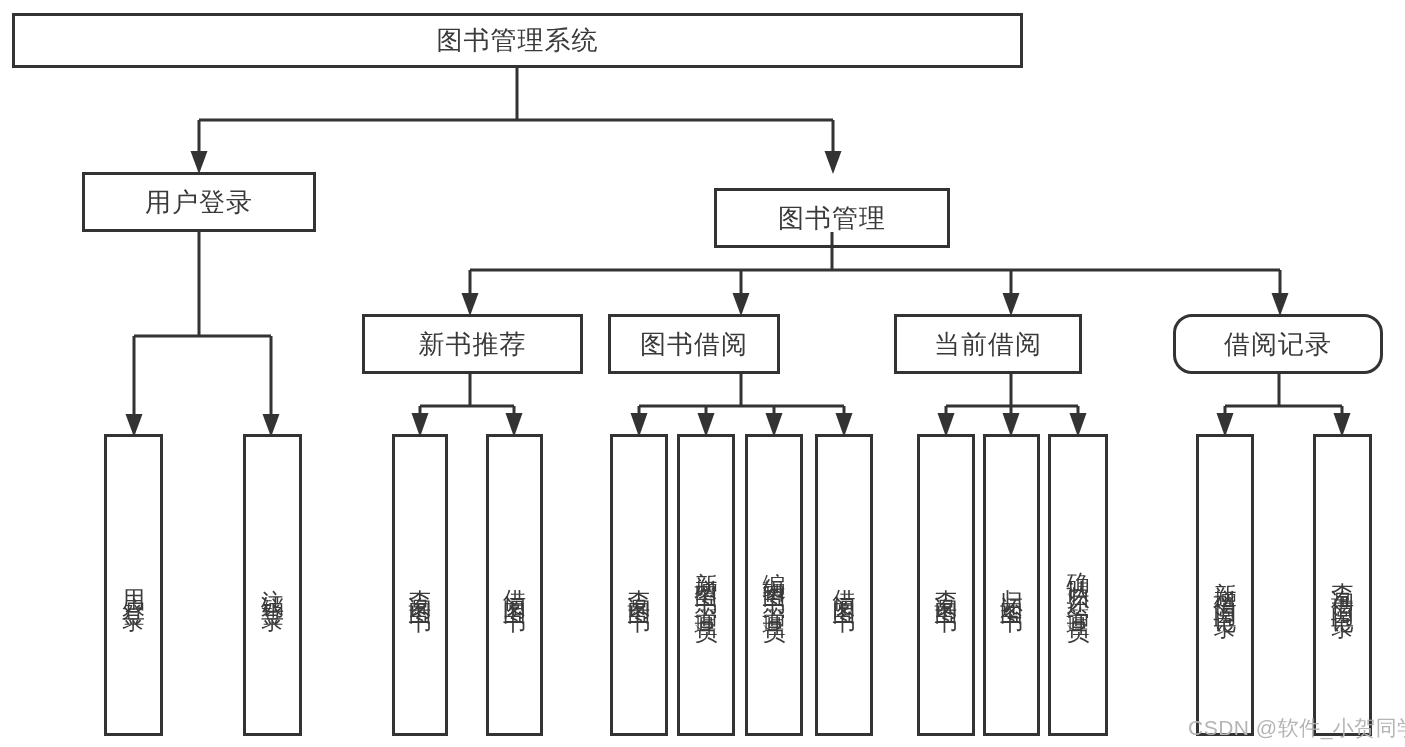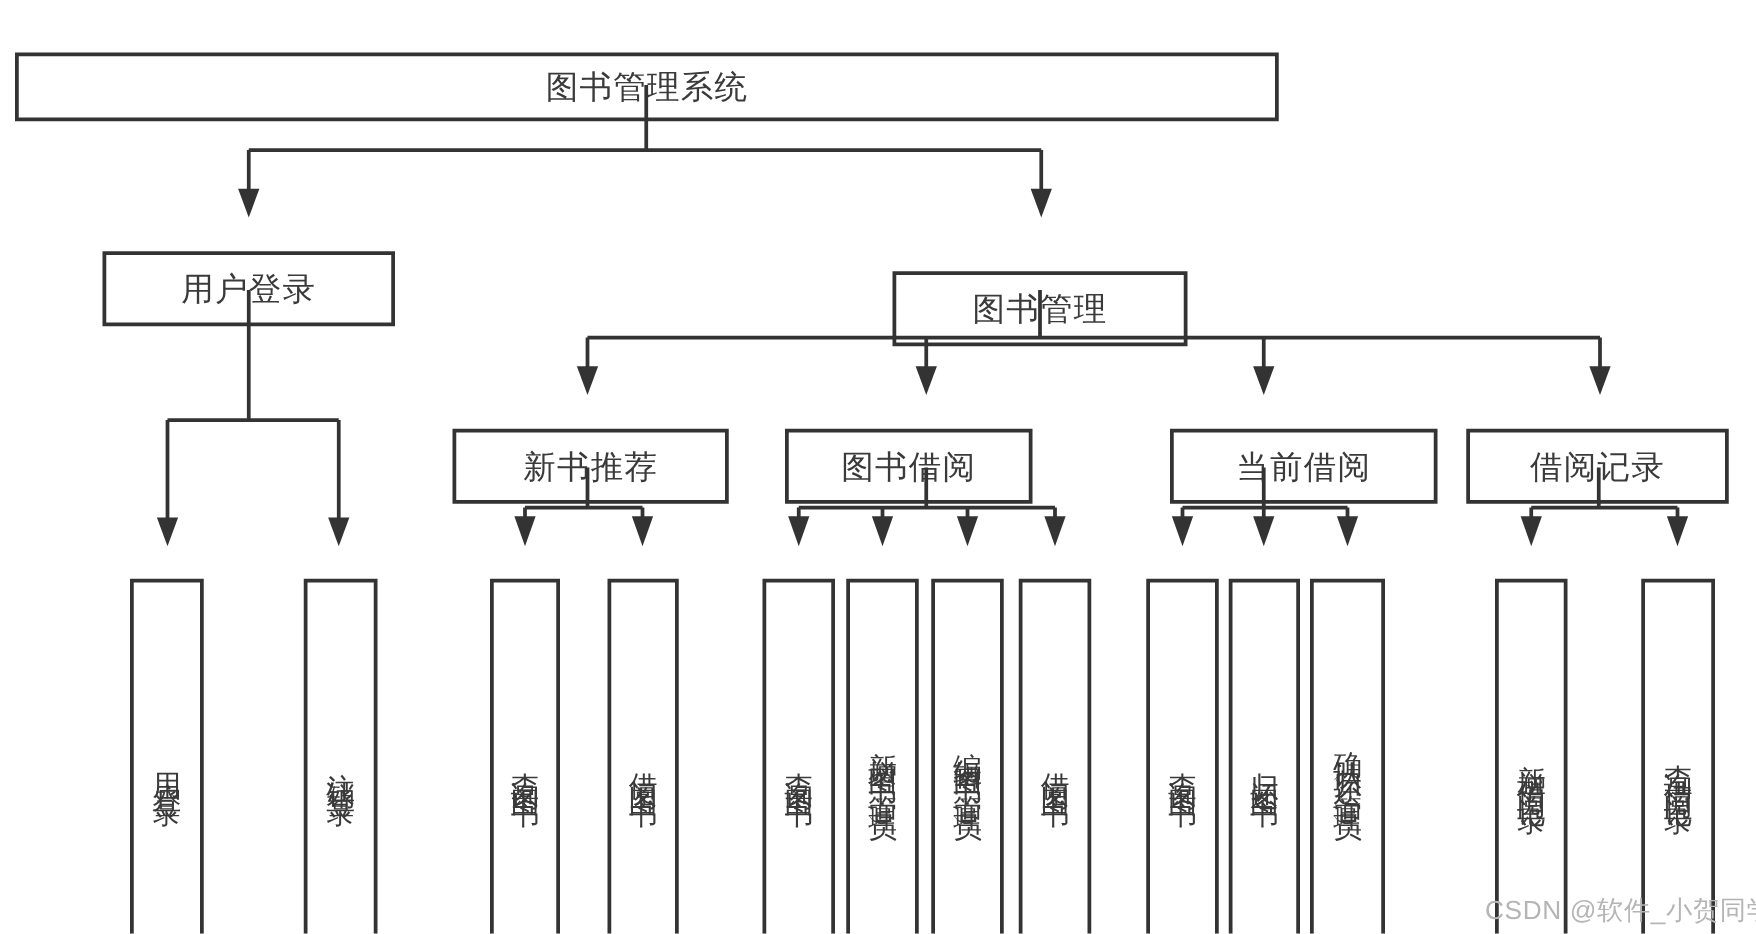--- a/index.html
+++ b/index.html
@@ -20,21 +20,20 @@
   .box {
     position: absolute;
     background: #ffffff;
     border: 3px solid #333333;
     box-sizing: border-box;
     display: flex;
     align-items: center;
     justify-content: center;
     color: #3a3a3a;
     z-index: 1;
-    margin-top: 29px;
   }
   .hbox { font-size: 26px; }
   .hbox .hlabel { letter-spacing: 1px; white-space: nowrap; }
   .vbox .vtext {
     writing-mode: vertical-rl;
     text-orientation: mixed;
     font-size: 23px;
     letter-spacing: 7px;
     line-height: 1;
     white-space: nowrap;
@@ -95,27 +94,27 @@
   <div class="box hbox" style="left:82px; top:172px; width:234px; height:60px;">
     <span class="hlabel">用户登录</span>
   </div>
   <div class="box hbox" style="left:714px; top:188px; width:236px; height:60px;">
     <span class="hlabel">图书管理</span>
   </div>
 
   <div class="box hbox" style="left:362px; top:314px; width:221px; height:60px;">
     <span class="hlabel">新书推荐</span>
   </div>
-  <div class="box hbox" style="left:628px; top:314px; width:198px; height:60px;align-items:center;">
+  <div class="box hbox" style="left:608px; top:314px; width:172px; height:60px;align-items:center;">
     <span class="hlabel">图书借阅</span>
   </div>
-  <div class="box hbox" style="left:936px; top:314px; width:214px; height:60px;">
+  <div class="box hbox" style="left:894px; top:314px; width:188px; height:60px;">
     <span class="hlabel">当前借阅</span>
   </div>
-  <div class="box hbox" style="left:1173px; top:314px; width:210px; height:60px;">
+  <div class="box hbox" style="left:1173px; top:314px; width:210px; height:60px;border-radius:19px;">
     <span class="hlabel">借阅记录</span>
   </div>
 
   <div class="box vbox" style="left:104px; top:434px; width:59px; height:302px;">
     <span class="vtext">用户登录</span>
   </div>
   <div class="box vbox" style="left:243px; top:434px; width:59px; height:302px;">
     <span class="vtext">注销登录</span>
   </div>
 

